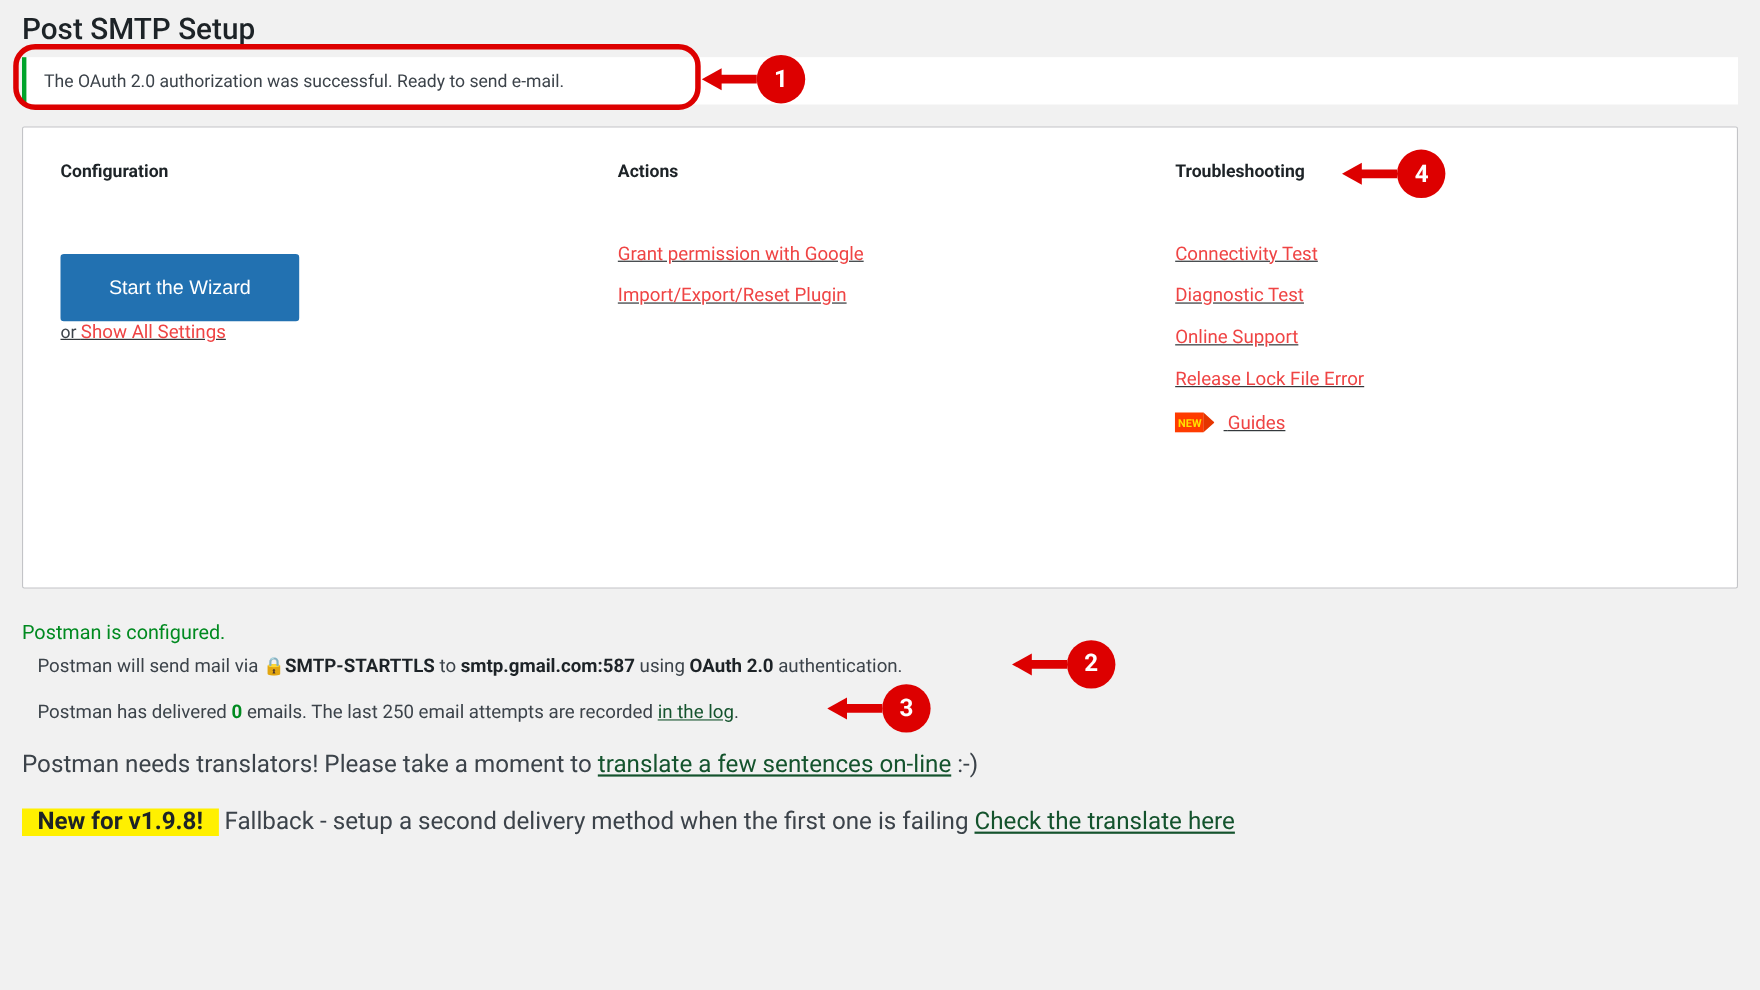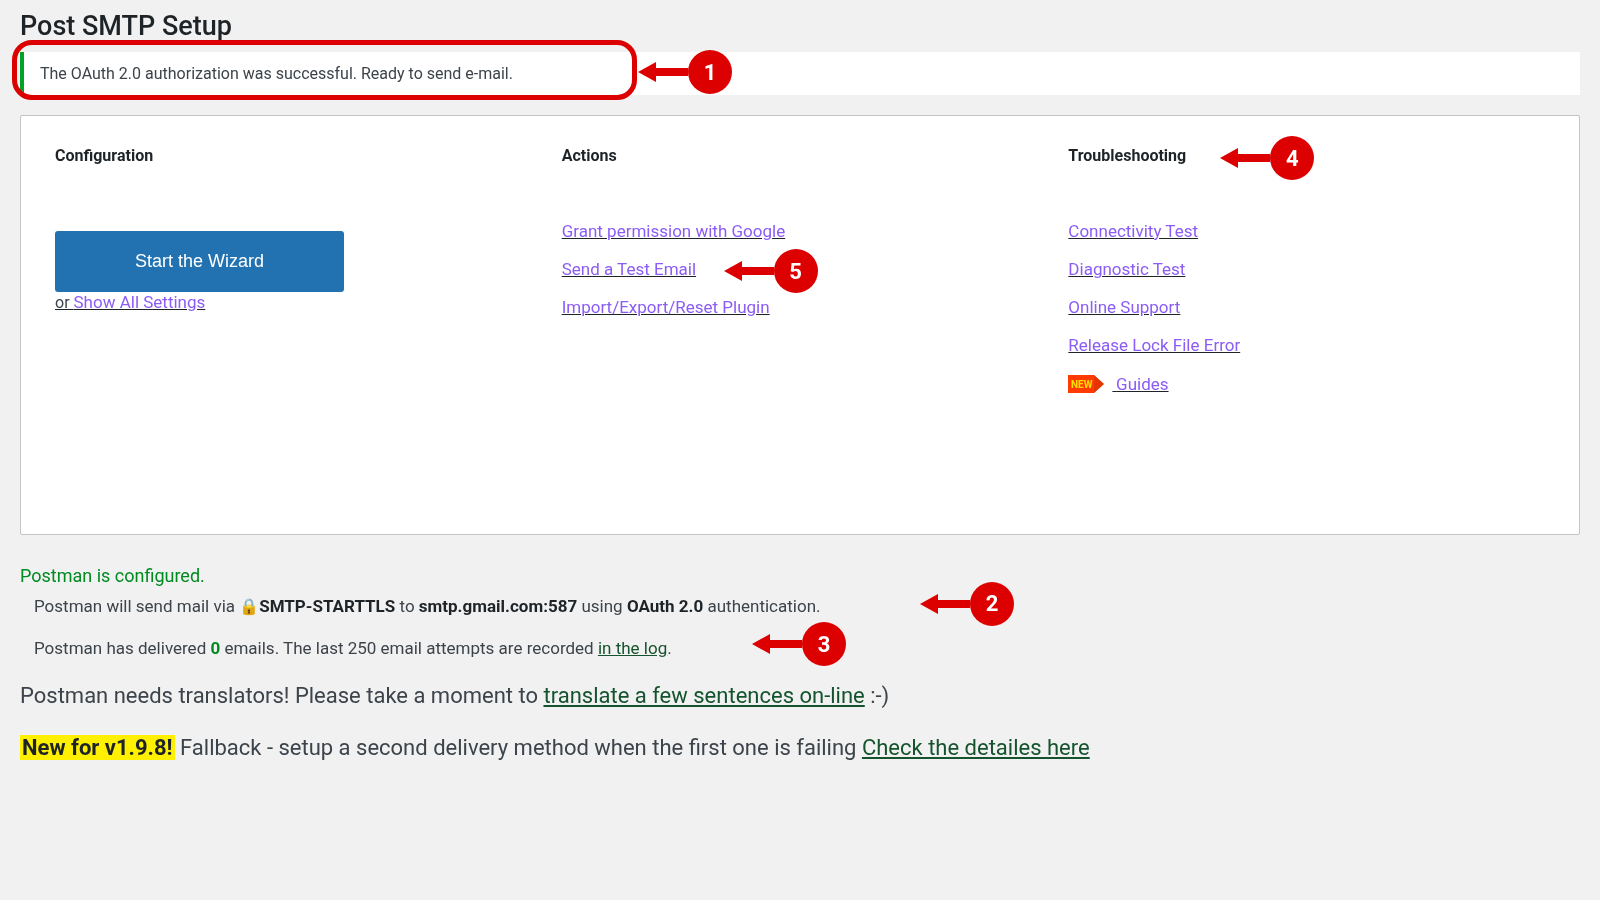--- a/index.html
+++ b/index.html
@@ -63,31 +63,31 @@
     color: #1d2327;
     margin-bottom: 20px;
     display: inline-block;
   }
   .btn-primary {
     display: inline-block;
     background: #2271b1;
     color: #fff;
     border: none;
     font-size: 18px;
-    padding: 20px 80px;
+    padding: 20px 44px;
     cursor: pointer;
     border-radius: 3px;
     margin-top: 46px;
   }
   .or-row {
     font-size: 16px;
     color: #3c434a;
   }
   a.link {
-    color: #8b5cf6;
+    color: #ef4444;
     text-decoration: none;
     font-size: 17px;
   }
   .link-list {
     list-style: none;
     margin-top: 36px;
   }
   .link-list li {
     margin-bottom: 18px;
   }
@@ -117,21 +117,21 @@
     text-decoration: underline;
   }
   .footer-line {
     margin: 0 0 14px 0;
     font-size: 22px;
   }
   .hl-yellow {
     background: #fff000;
     font-weight: 700;
     color: #1d2327;
-    padding: 0 2px;
+    padding: 0 14px;
   }
   
   .callout {
     position: absolute;
     display: flex;
     align-items: center;
     pointer-events: none;
   }
   .callout .badge {
     width: 44px;
@@ -178,30 +178,20 @@
       </div>
       <div class="or-row">
         <span>or </span><a href="#" class="link">Show All Settings</a>
       </div>
     </div>
 
     <div class="col" style="position:relative;">
       <span class="col-title">Actions</span>
       <ul class="link-list">
         <li><a href="#" class="link">Grant permission with Google</a></li>
-        <li style="position:relative;">
-          <a href="#" class="link">Send a Test Email</a>
-          <div class="callout" style="left:162px; top:-10px;">
-            <svg class="arrow-svg" width="52" height="44">
-              <line x1="50" y1="22" x2="12" y2="22" stroke="#dd0000" stroke-width="8"></line>
-              <polygon points="0,22 18,12 18,32" fill="#dd0000"></polygon>
-            </svg>
-            <div class="badge">5</div>
-          </div>
-        </li>
         <li><a href="#" class="link">Import/Export/Reset Plugin</a></li>
       </ul>
     </div>
 
     <div class="col" style="position:relative;">
       <span class="col-title">Troubleshooting</span>
       <div class="callout" style="left:152px; top:-10px;">
         <svg class="arrow-svg" width="52" height="44">
           <line x1="50" y1="22" x2="12" y2="22" stroke="#dd0000" stroke-width="8"></line>
           <polygon points="0,22 18,12 18,32" fill="#dd0000"></polygon>
@@ -252,16 +242,16 @@
         </svg>
         <div class="badge">3</div>
       </div>
     </div>
 
     <div class="footer-line">
       <span>Postman needs translators! Please take a moment to </span><a href="#" class="underline-link">translate a few sentences on-line</a><span> :-)</span>
     </div>
 
     <div class="footer-line">
-      <span class="hl-yellow">New for v1.9.8!</span><span> Fallback - setup a second delivery method when the first one is failing </span><a href="#" class="underline-link">Check the detailes here</a>
+      <span class="hl-yellow">New for v1.9.8!</span><span> Fallback - setup a second delivery method when the first one is failing </span><a href="#" class="underline-link">Check the translate here</a>
     </div>
   </div>
 </div>
 
 </body></html>

